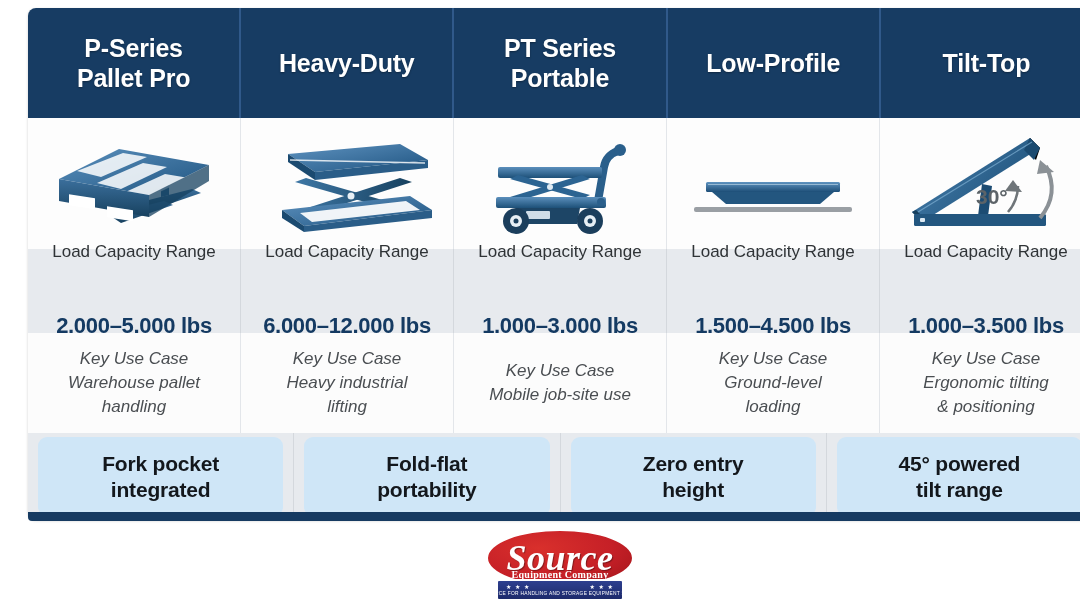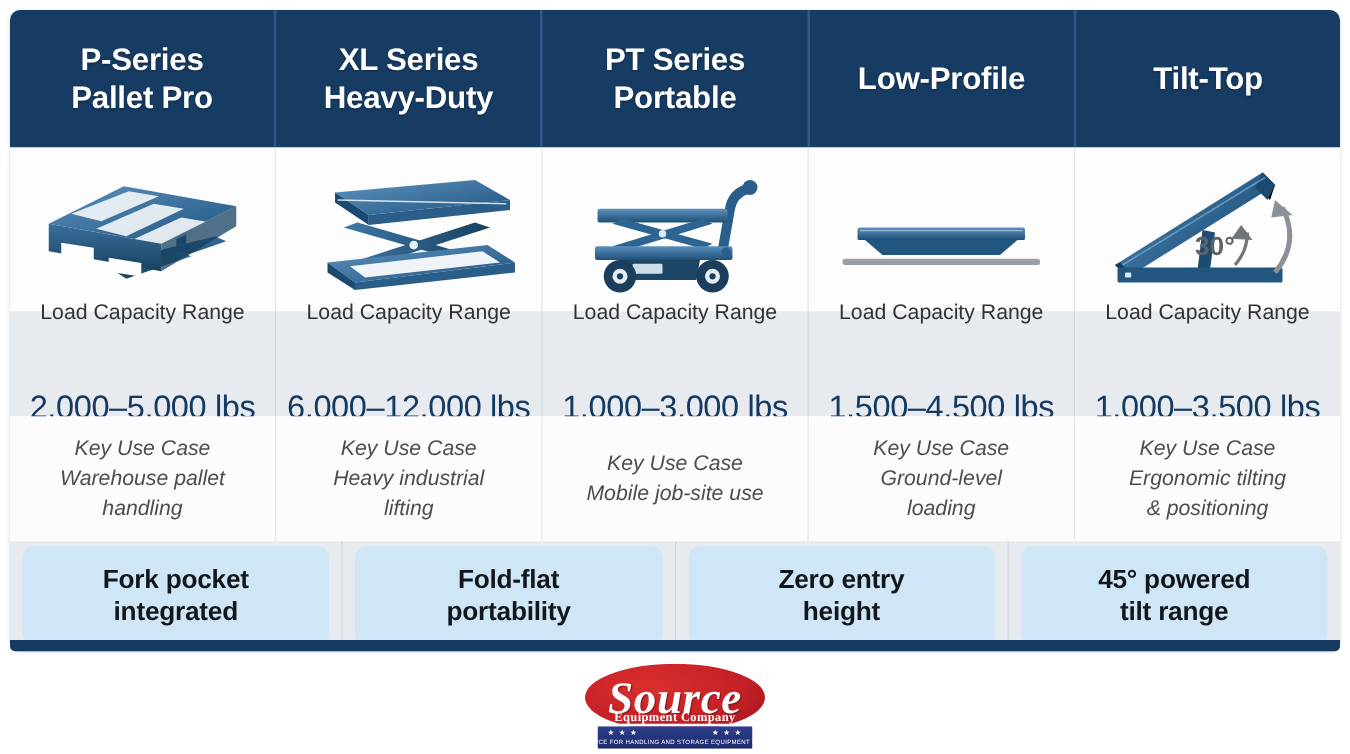--- a/index.html
+++ b/index.html
@@ -2,21 +2,21 @@
 <html><head>
 <meta charset="utf-8">
 <style>
   * { box-sizing: border-box; margin: 0; padding: 0; }
   html, body {
     width: 1080px; height: 603px;
     background: #ffffff;
     font-family: "Liberation Sans", sans-serif;
     overflow: hidden;
   }
-  .page { position: relative; width: 997px; height: 603px; background: #ffffff; }
+  .page { position: relative; width: 997px; height: 603px; background: #ffffff; margin-left: 20px; }
 
   
   .table {
     position: absolute;
     left: 8px; top: 8px;
     width: 1064px; height: 512px;
     display: flex;
     flex-direction: column;
     border-radius: 8px;
     overflow: hidden;
@@ -59,21 +59,21 @@
   .row-capacity { height: 84px; background: #e7eaee; }
   .row-capacity .cell {
     display: flex; flex-direction: column;
     align-items: center; justify-content: center;
     border-right: 1px solid #d4d8dd;
     padding: 0 6px;
     gap: 48px;
   }
   .row-capacity .cell:last-child { border-right: none; }
   .cap-label { font-size: 17px; color: #2f3336; line-height: 1.32; }
-  .cap-value { font-size: 26px; font-weight: normal; color: #143a62; line-height: 1.3; letter-spacing: -0.3px; }
+  .cap-value { font-size: 22px; font-weight: bold; color: #143a62; line-height: 1.3; letter-spacing: -0.3px; }
 
   
   .row-usecase { height: 100px; background: #fcfcfc; }
   .row-usecase .cell {
     display: flex; flex-direction: column;
     align-items: center; justify-content: center;
     border-right: 1px solid #e3e6ea;
     padding: 0 8px;
     font-style: italic;
     color: #4a4e52;
@@ -170,21 +170,20 @@
 <div class="page">
 
   <div class="table">
 
     <div class="row row-header">
       <div class="cell">
         <span>P-Series</span>
         <span>Pallet Pro</span>
       </div>
       <div class="cell">
-        <span>XL Series</span>
         <span>Heavy-Duty</span>
       </div>
       <div class="cell">
         <span>PT Series</span>
         <span>Portable</span>
       </div>
       <div class="cell">
         <span>Low-Profile</span>
       </div>
       <div class="cell">

